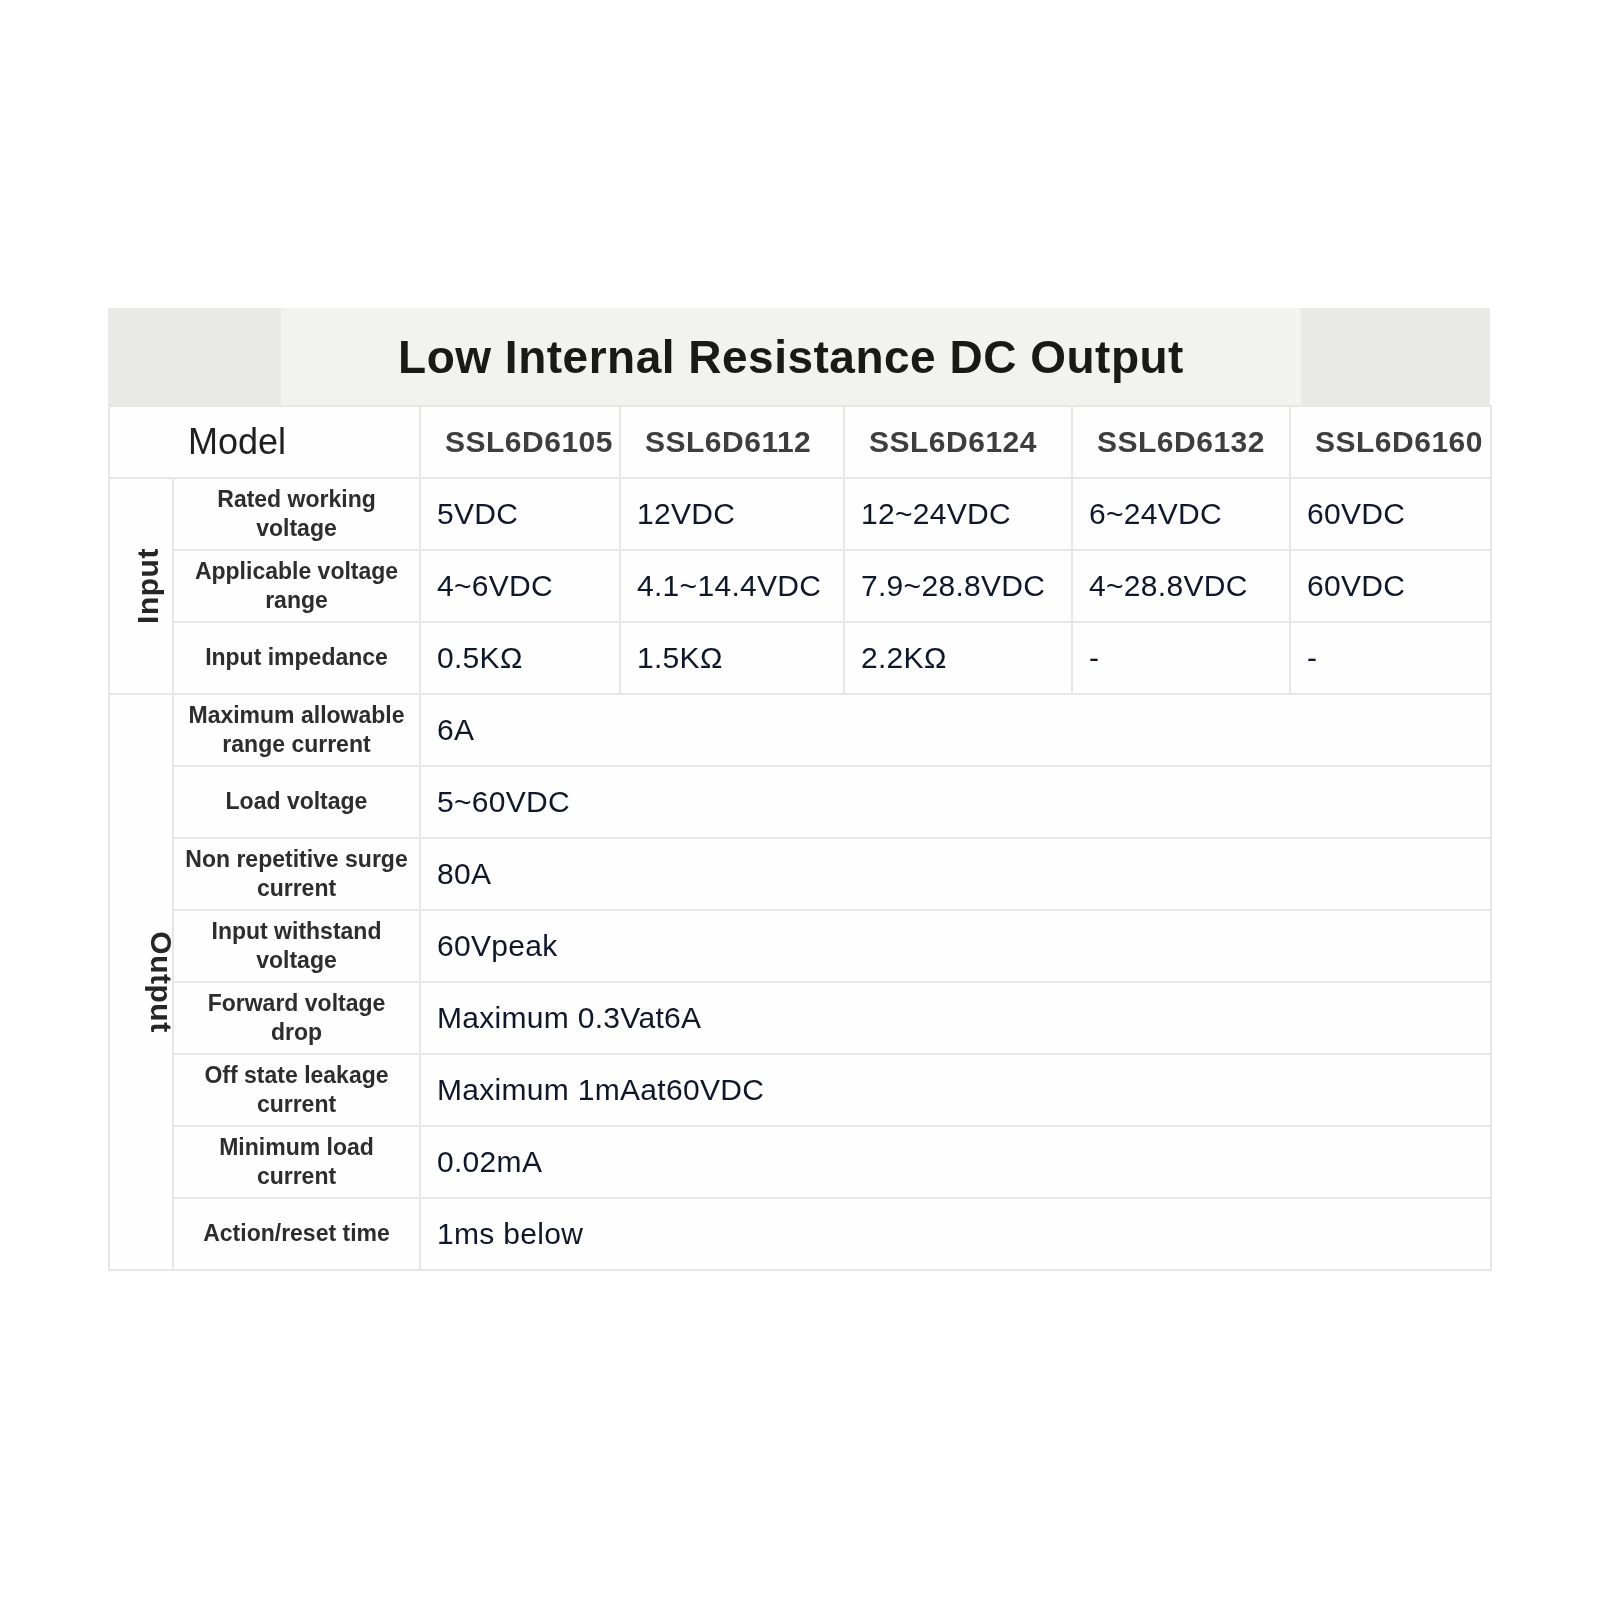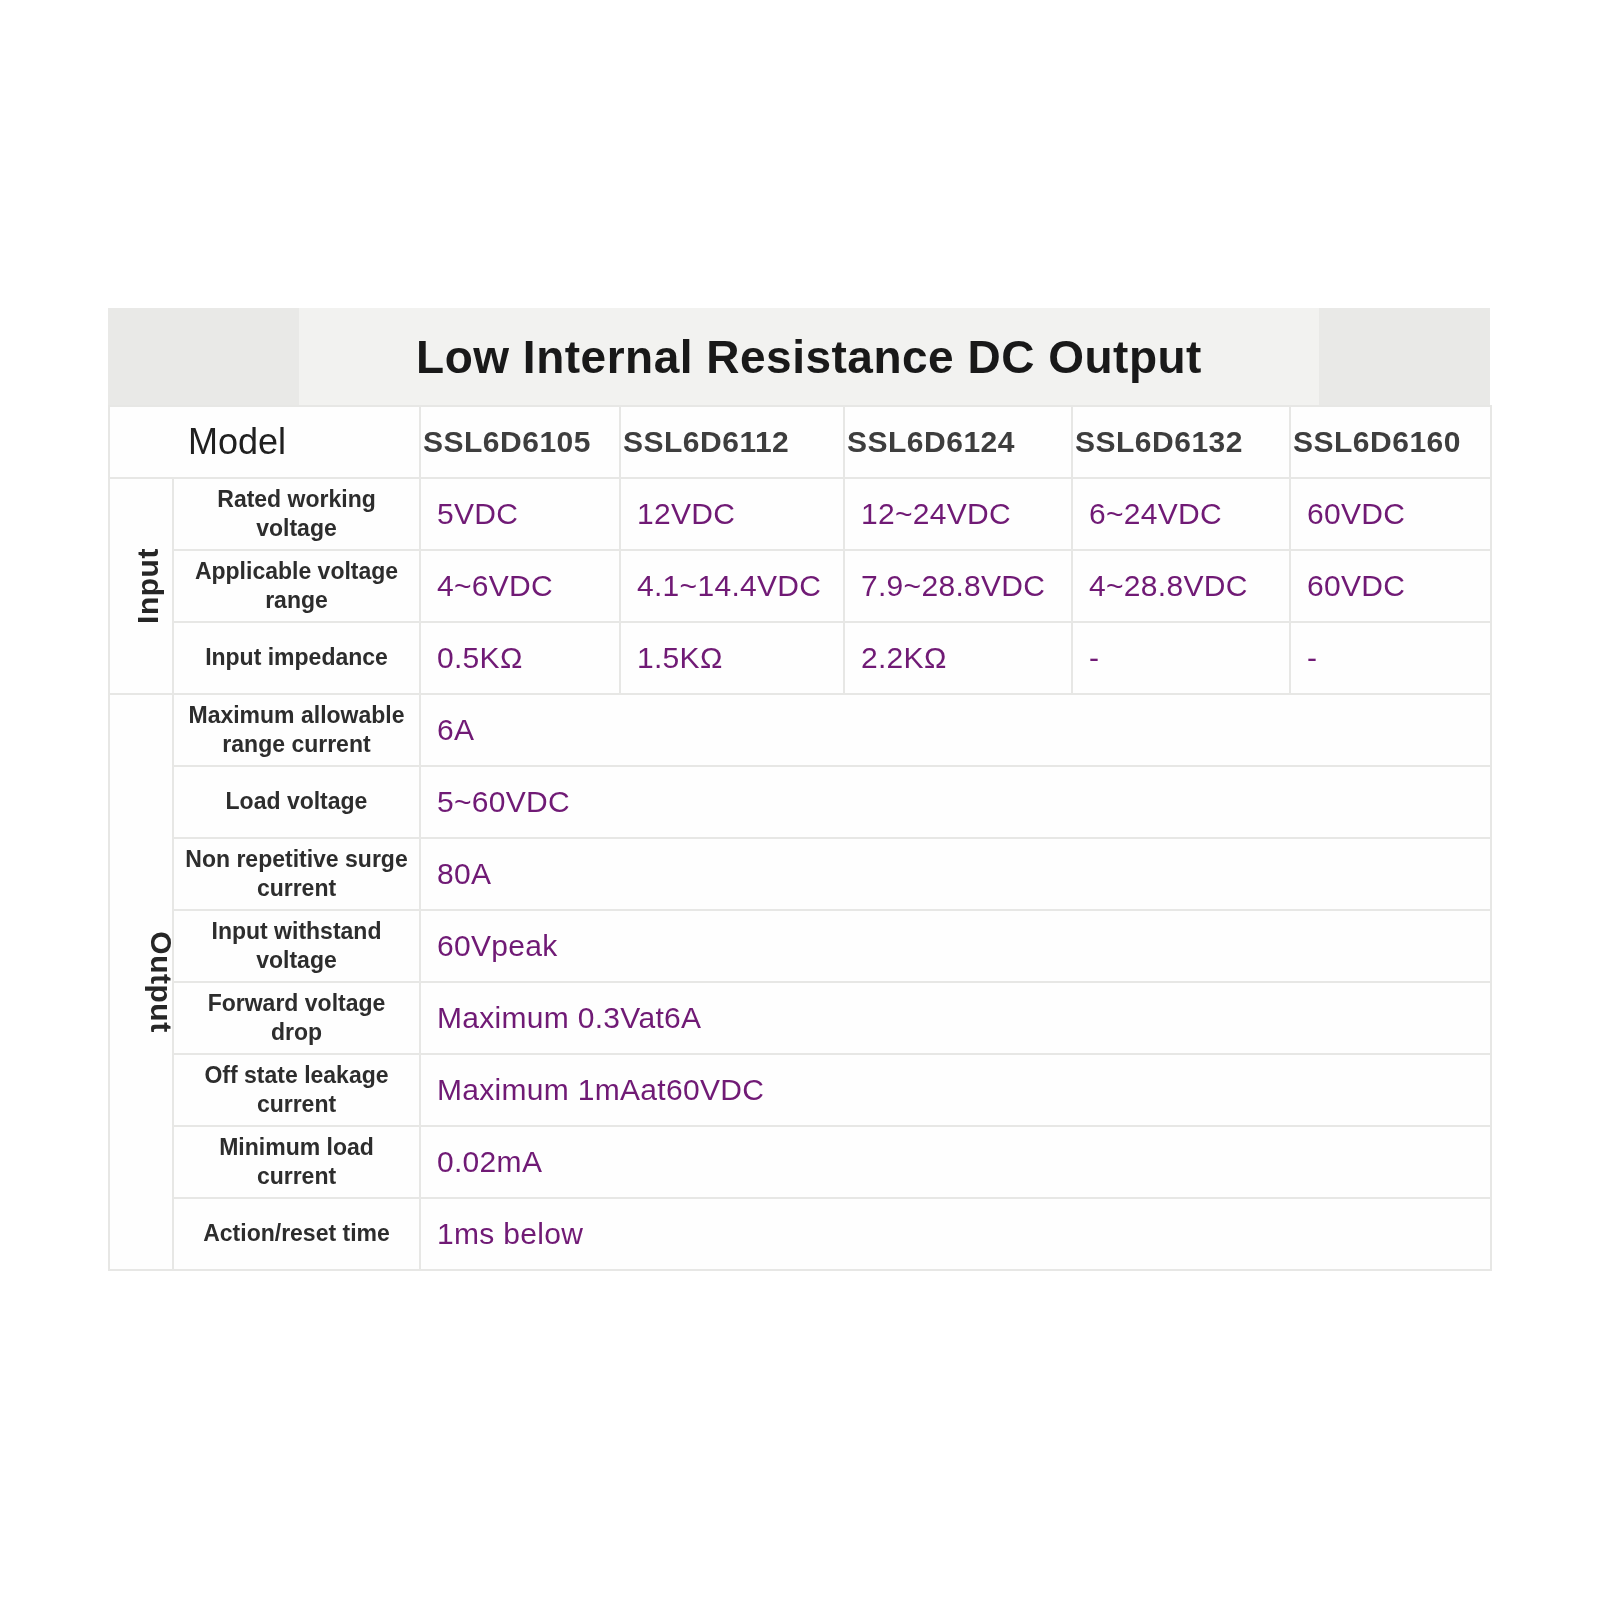--- a/index.html
+++ b/index.html
@@ -18,21 +18,21 @@
     top: 308px;
     width: 1382px;
   }
   .title-bar {
     position: relative;
     height: 97px;
     background: #e9e9e7;
   }
   .title-inner {
     position: absolute;
-    left: 191px;
+    left: 173px;
     top: 0;
     width: 1020px;
     height: 100%;
     background: #f2f2f0;
     display: flex;
     align-items: center;
     justify-content: center;
   }
   .title-text {
     font-size: 46px;
@@ -57,35 +57,35 @@
   td.model-label {
     font-size: 36px;
     font-weight: 400;
     color: #202020;
     padding-left: 78px;
   }
   td.model {
     font-size: 30px;
     font-weight: 600;
     color: #3e3e3e;
-    padding-left: 2px;
+    padding-left: 24px;
     letter-spacing: 0.5px;
   }
   td.param {
     font-size: 23px;
     font-weight: 600;
     color: #2d2d2d;
     text-align: center;
     line-height: 1.28;
     padding: 1px 6px;
   }
   td.val {
     font-size: 30px;
     font-weight: 400;
-    color: #701a75;
+    color: #0f172a;
     padding-left: 16px;
     letter-spacing: 0.3px;
   }
   td.vlabel { text-align: center; }
   .vtext {
     display: inline-block;
     white-space: nowrap;
     font-size: 30px;
     font-weight: 600;
     color: #262626;

